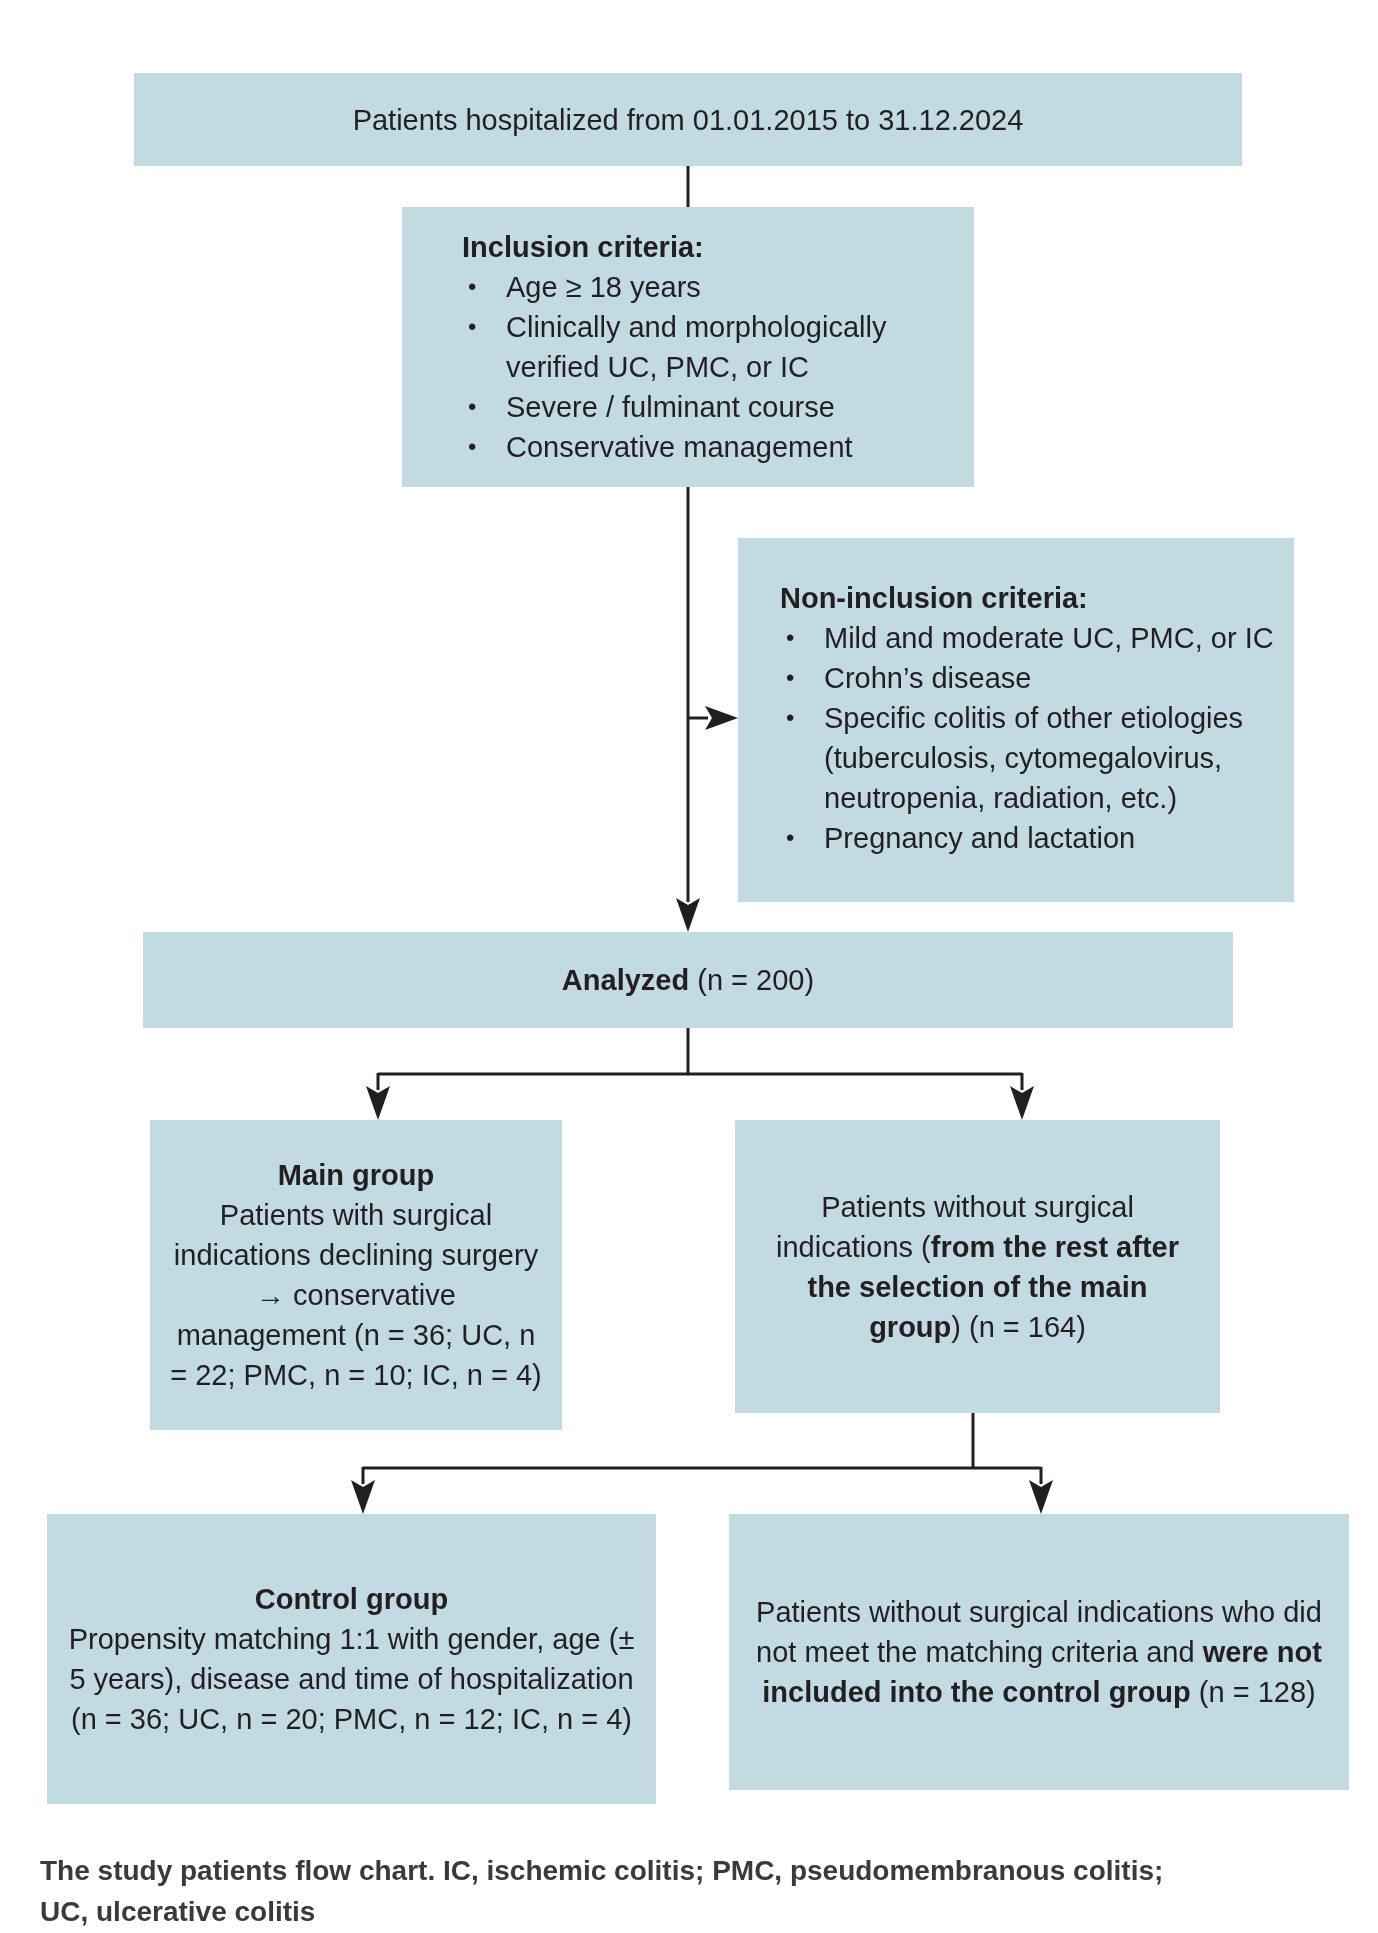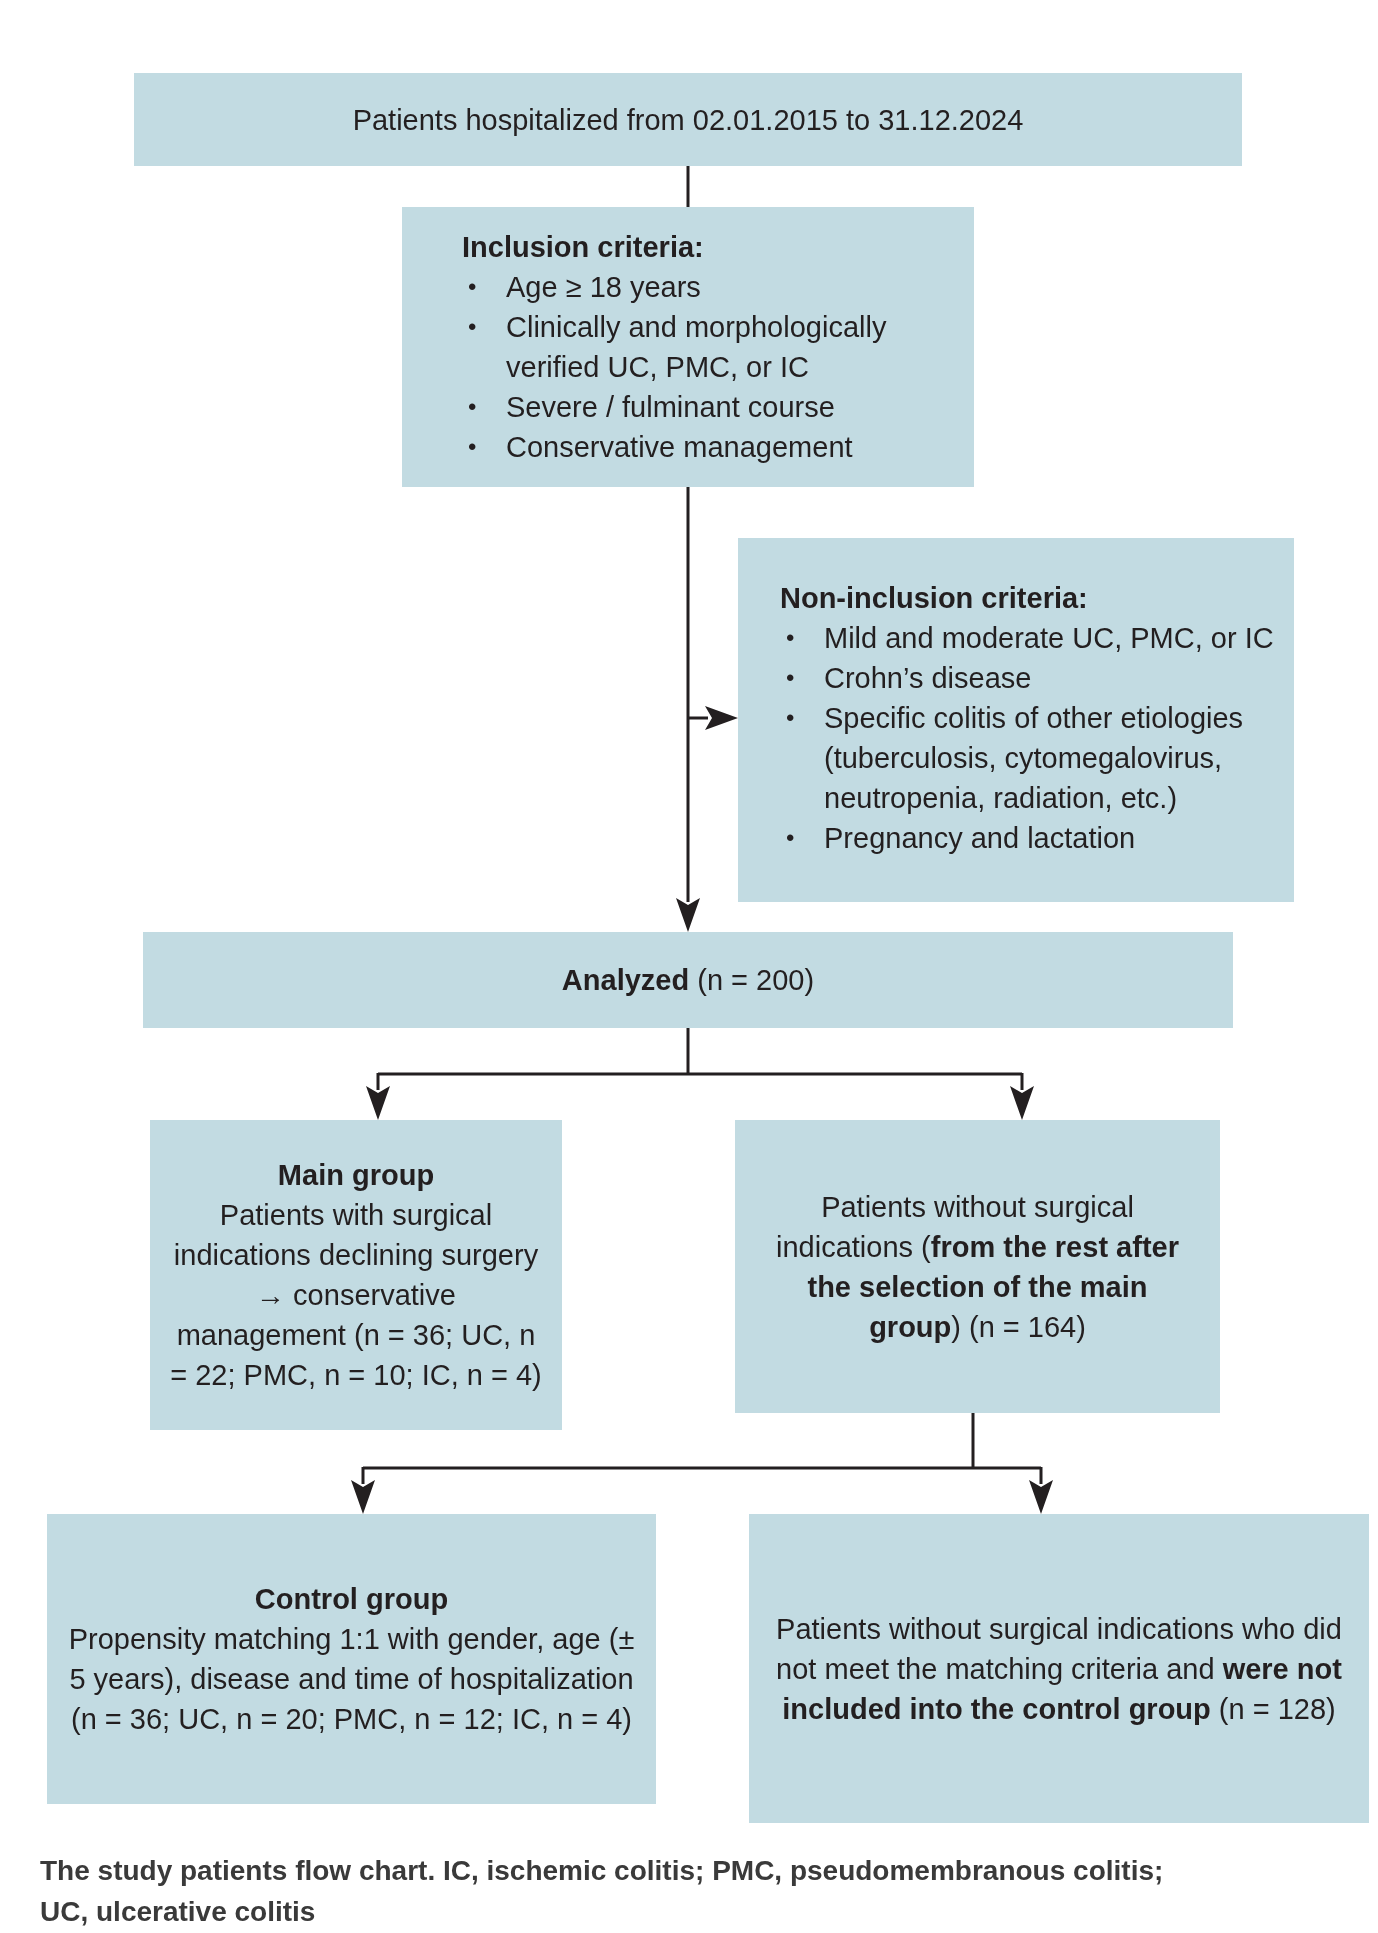--- a/index.html
+++ b/index.html
@@ -39,21 +39,21 @@
   .list-box .bullet{flex:0 0 44px;width:44px;font-size:24px;line-height:40px;padding-left:6px;box-sizing:border-box;}
   .list-box .item-text{flex:1 1 auto;}
   b{font-weight:700;}
   #box-hospitalized{left:134px;top:73px;width:1108px;height:93px;}
   #box-inclusion{left:402px;top:207px;width:572px;height:280px;padding:20px 24px 20px 60px;}
   #box-noninclusion{left:738px;top:538px;width:556px;height:364px;padding:40px 20px 40px 42px;}
   #box-analyzed{left:143px;top:932px;width:1090px;height:96px;}
   #box-main{left:150px;top:1120px;width:412px;height:310px;padding:0 18px;flex-direction:column;}
   #box-noindic{left:735px;top:1120px;width:485px;height:293px;padding:0 26px;}
   #box-control{left:47px;top:1514px;width:609px;height:290px;padding:12px 16px;flex-direction:column;}
-  #box-excluded{left:729px;top:1514px;width:620px;height:309px;padding:0 16px;margin-left:20px;}
+  #box-excluded{left:729px;top:1514px;width:620px;height:276px;padding:0 16px;}
   .caption{
     position:absolute;left:40px;top:1850px;width:1170px;
     font-size:28px;line-height:41px;color:var(--caption);
     font-weight:700;
   }
 </style>
 </head>
 <body>
 
 <div class="canvas">
@@ -77,21 +77,21 @@
 
     <path class="ln" d="M973 1413 L973 1468"></path>
     <path class="ln" d="M363 1468 L1041 1468"></path>
     <path class="ln" d="M363 1467 L363 1484"></path>
     <path class="ah" d="M351 1480 L363 1487 L375 1480 L363 1514 Z"></path>
     <path class="ln" d="M1041 1467 L1041 1484"></path>
     <path class="ah" d="M1029 1480 L1041 1487 L1053 1480 L1041 1514 Z"></path>
   </svg>
 
   <div class="box center-box" id="box-hospitalized">
-    <span>Patients hospitalized from 02.01.2015 to 31.12.2024</span>
+    <span>Patients hospitalized from 01.01.2015 to 31.12.2024</span>
   </div>
 
   <div class="box list-box" id="box-inclusion">
     <div class="box-title">Inclusion criteria:</div>
     <ul>
       <li>
           <span class="bullet">•</span>
           <span class="item-text">Age ≥ 18 years</span>
         </li>
       <li>

